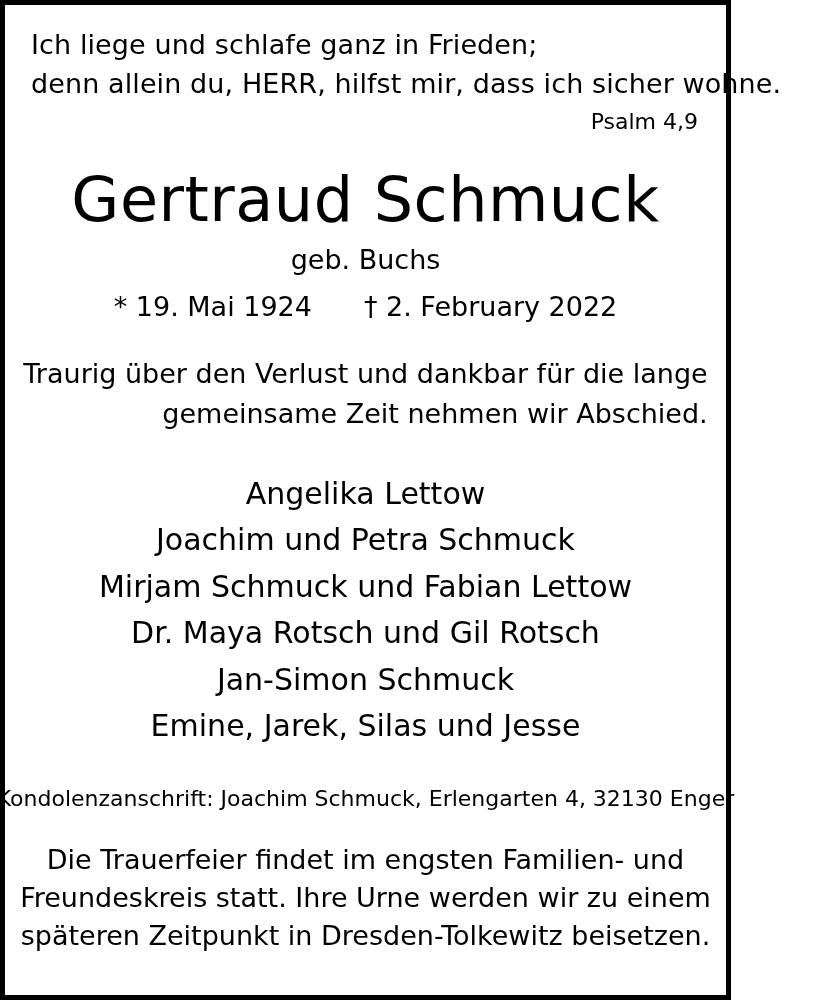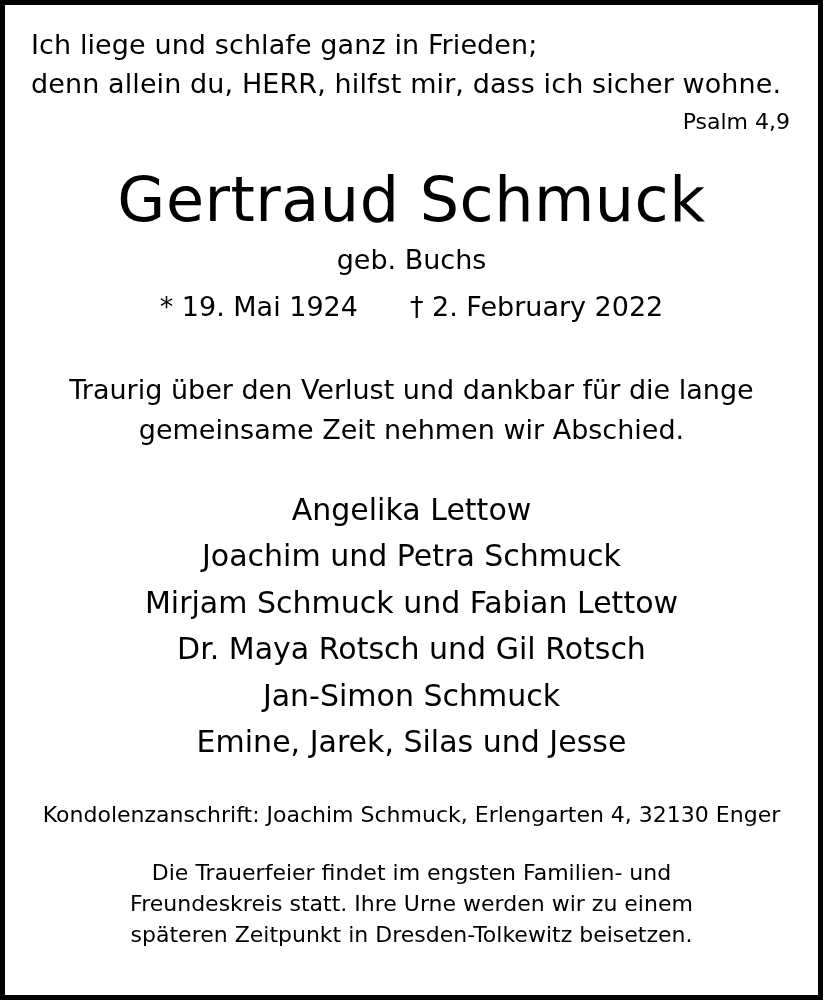--- a/index.html
+++ b/index.html
@@ -9,21 +9,21 @@
   }
   body {
     width: 831px;
     height: 1000px;
     font-family: "DejaVu Sans", sans-serif;
     color: #000000;
     overflow: hidden;
   }
   .obituary {
     box-sizing: border-box;
-    width: 823px;
+    width: 731px;
     height: 1000px;
     border: 5px solid #000000;
     padding: 20px 26px 0 26px;
     display: flex;
     flex-direction: column;
     align-items: center;
   }
   .verse {
     width: 100%;
     text-align: left;
@@ -57,22 +57,22 @@
   .dates {
     font-size: 27px;
     margin-top: 16px;
     text-align: center;
     display: flex;
     gap: 52px;
     justify-content: center;
   }
   .tribute {
     font-size: 27px;
-    margin-top: 48px;
-    text-align: center;
+    margin-top: 32px;
+    text-align: right;
     line-height: 1.45;
   }
   .tribute-line {
     white-space: nowrap;
   }
   .mourners {
     margin-top: 38px;
     text-align: center;
   }
   .mourner {
@@ -80,21 +80,21 @@
     line-height: 1.55;
     white-space: nowrap;
   }
   .condolence {
     font-size: 22px;
     margin-top: 36px;
     text-align: center;
     white-space: nowrap;
   }
   .notice {
-    font-size: 22px;
+    font-size: 27px;
     margin-top: 30px;
     text-align: center;
     line-height: 1.42;
   }
   .notice-line {
     white-space: nowrap;
   }
 </style>
 </head>
 <body>

